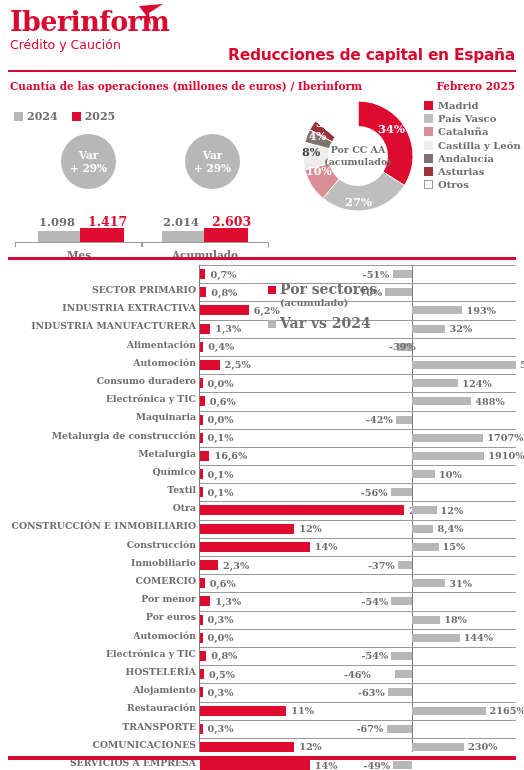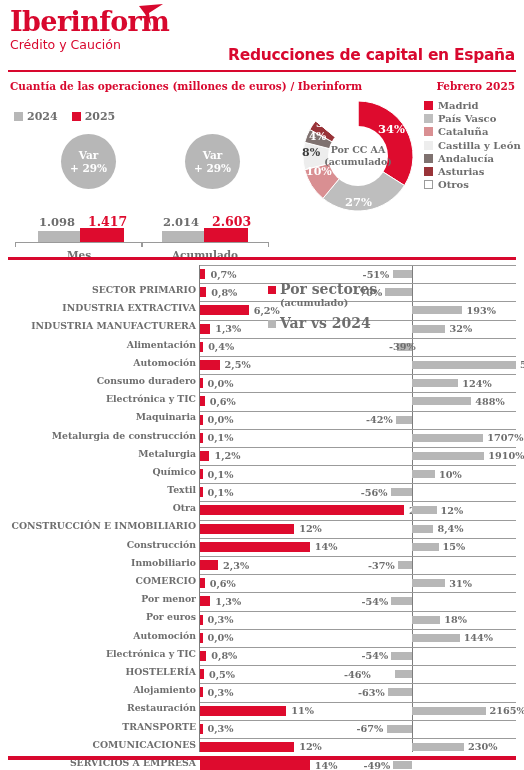--- a/index.html
+++ b/index.html
@@ -265,21 +265,21 @@
       <div class="rlabel">Metalurgia</div>
       <div class="sbar" style="width: 2.5px;"></div>
       <div class="sval" style="left: 207.5px;">0,1%</div>
       <div class="vbar" style="left: 412px; width: 71.2362px;"></div>
       <div class="vval" style="left: 487.236px;">1707%</div>
     </div>
     <div class="row">
       <div class="rowline"></div>
       <div class="rlabel">Químico</div>
       <div class="sbar" style="width: 9.41538px;"></div>
-      <div class="sval" style="left: 214.415px;">1,2%</div>
+      <div class="sval" style="left: 214.415px;">16,6%</div>
       <div class="vbar" style="left: 412px; width: 72.311px;"></div>
       <div class="vval" style="left: 488.311px;">1910%</div>
     </div>
     <div class="row">
       <div class="rowline"></div>
       <div class="rlabel">Textil</div>
       <div class="sbar" style="width: 2.5px;"></div>
       <div class="sval" style="left: 207.5px;">0,1%</div>
       <div class="vbar" style="left: 412px; width: 22.9498px;"></div>
       <div class="vval" style="left: 438.95px;">10%</div>

